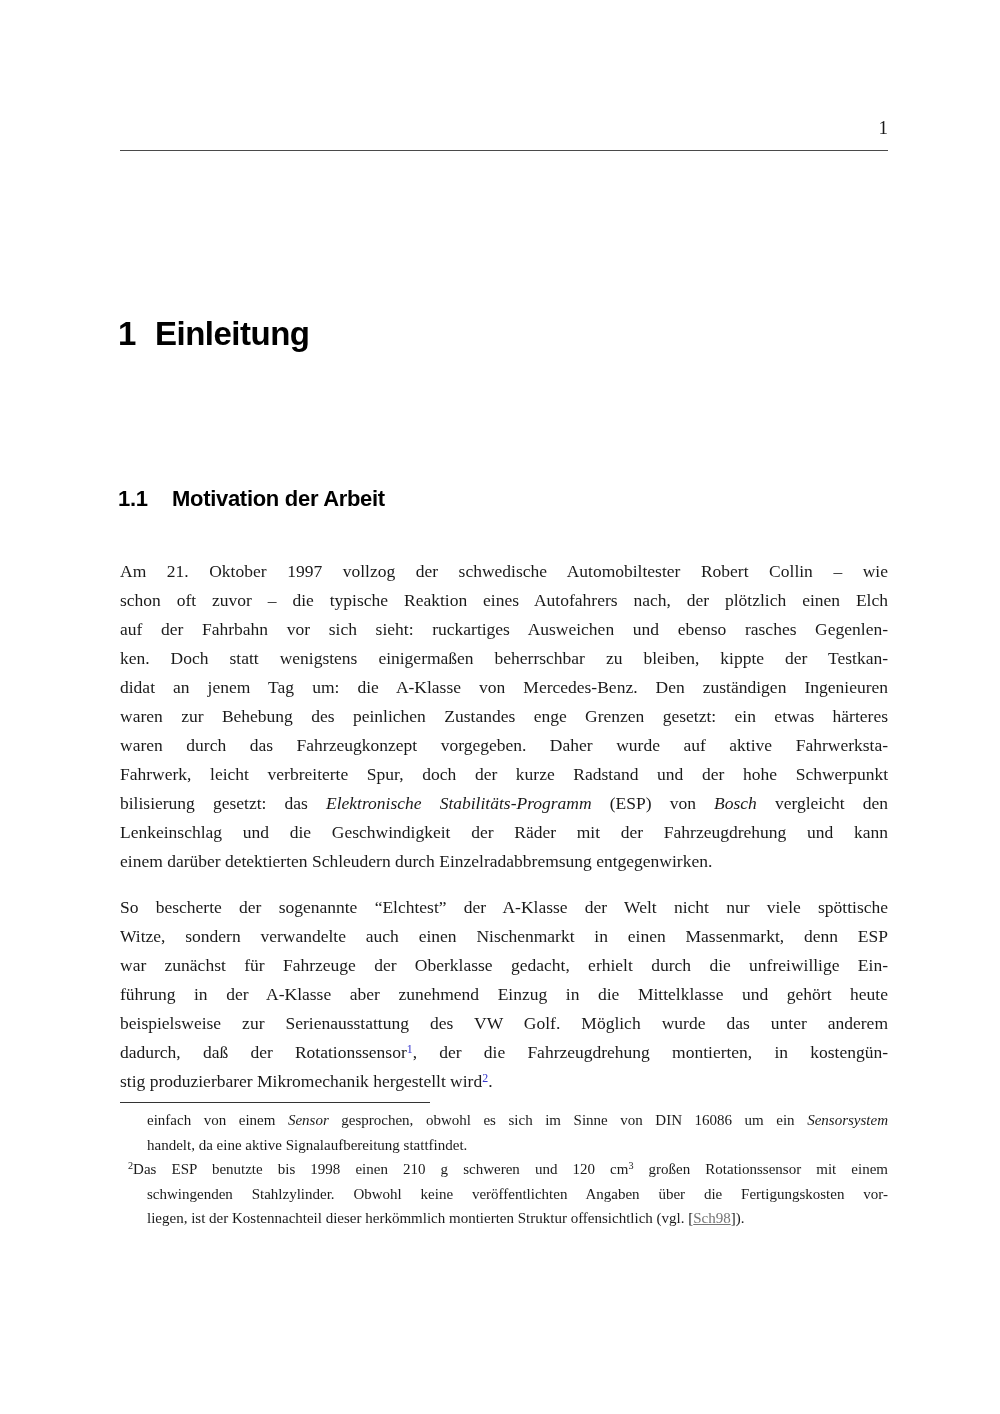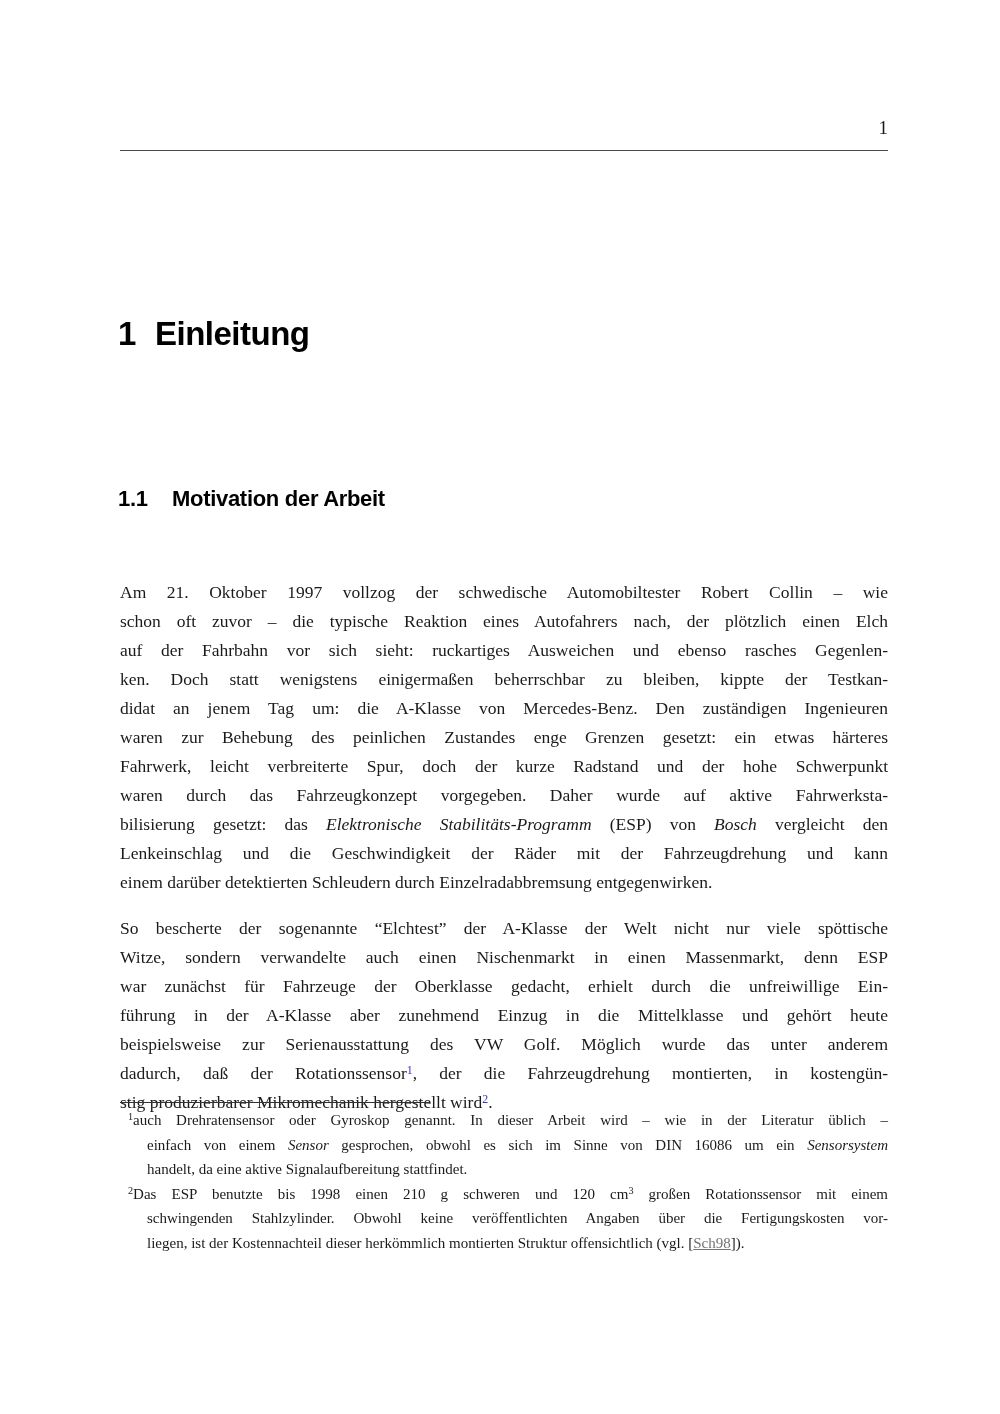--- a/index.html
+++ b/index.html
@@ -49,21 +49,21 @@
     font-size: 22px;
     line-height: 32px;
     letter-spacing: -0.3px;
     color: #000;
   }
   .sec-num { display: inline-block; min-width: 54px; }
 
   
   .body {
     position: absolute;
-    left: 120px; top: 578px; width: 768px;
+    left: 120px; top: 557px; width: 768px;
     font-size: 17.5px;
     line-height: 29px;
   }
   .para + .para { margin-top: 17px; }
   .line { text-align: justify; text-align-last: justify; }
   .line.last { text-align-last: left; }
   .it { font-style: italic; }
   .sup {
     font-size: 68%;
     position: relative;
@@ -108,42 +108,41 @@
   </h2>
 
   <div id="body-text" class="body">
       <div class="para">
         <div class="line"><span>Am 21.  Oktober 1997 vollzog der schwedische Automobiltester Robert Collin – wie</span></div>
         <div class="line"><span>schon oft zuvor – die typische Reaktion eines Autofahrers nach, der plötzlich einen Elch</span></div>
         <div class="line"><span>auf der Fahrbahn vor sich sieht: ruckartiges Ausweichen und ebenso rasches Gegenlen-</span></div>
         <div class="line"><span>ken.  Doch statt wenigstens einigermaßen beherrschbar zu bleiben, kippte der Testkan-</span></div>
         <div class="line"><span>didat an jenem Tag um: die A-Klasse von Mercedes-Benz.  Den zuständigen Ingenieuren</span></div>
         <div class="line"><span>waren zur Behebung des peinlichen Zustandes enge Grenzen gesetzt: ein etwas härteres</span></div>
+        <div class="line"><span>waren durch das Fahrzeugkonzept vorgegeben.  Daher wurde auf aktive Fahrwerksta-</span></div>
         <div class="line"><span>Fahrwerk, leicht verbreiterte Spur, doch der kurze Radstand und der hohe Schwerpunkt</span></div>
-        <div class="line"><span>waren durch das Fahrzeugkonzept vorgegeben.  Daher wurde auf aktive Fahrwerksta-</span></div>
         <div class="line"><span>bilisierung gesetzt: das </span><span class="it">Elektronische Stabilitäts-Programm</span><span> (ESP) von </span><span class="it">Bosch</span><span> vergleicht den</span></div>
         <div class="line"><span>Lenkeinschlag und die Geschwindigkeit der Räder mit der Fahrzeugdrehung und kann</span></div>
         <div class="line last"><span>einem darüber detektierten Schleudern durch Einzelradabbremsung entgegenwirken.</span></div>
       </div>
       <div class="para">
         <div class="line"><span>So bescherte der sogenannte “Elchtest” der A-Klasse der Welt nicht nur viele spöttische</span></div>
         <div class="line"><span>Witze, sondern verwandelte auch einen Nischenmarkt in einen Massenmarkt, denn ESP</span></div>
         <div class="line"><span>war zunächst für Fahrzeuge der Oberklasse gedacht, erhielt durch die unfreiwillige Ein-</span></div>
         <div class="line"><span>führung in der A-Klasse aber zunehmend Einzug in die Mittelklasse und gehört heute</span></div>
         <div class="line"><span>beispielsweise zur Serienausstattung des VW Golf.  Möglich wurde das unter anderem</span></div>
         <div class="line"><span>dadurch, daß der Rotationssensor</span><span class="sup reflink" style="color: rgb(51, 51, 204);">1</span><span>, der die Fahrzeugdrehung montierten, in kostengün-</span></div>
         <div class="line last"><span>stig produzierbarer Mikromechanik hergestellt wird</span><span class="sup reflink" style="color: rgb(51, 51, 204);">2</span><span>.</span></div>
       </div>
     </div>
 
   <div class="footnote-rule"></div>
 
   <div id="footnotes" class="footnotes">
       <div class="footnote">
-        <div class="fn-line first"><span class="sup">1</span><span>auch Drehratensensor oder Gyroskop genannt.  In dieser Arbeit wird – wie in der Literatur üblich –</span></div>
         <div class="fn-line indent"><span>einfach von einem </span><span class="it">Sensor</span><span> gesprochen, obwohl es sich im Sinne von DIN 16086 um ein </span><span class="it">Sensorsystem</span></div>
         <div class="fn-line last indent"><span>handelt, da eine aktive Signalaufbereitung stattfindet.</span></div>
       </div>
       <div class="footnote">
         <div class="fn-line first"><span class="sup">2</span><span>Das ESP benutzte bis 1998 einen 210 g schweren und 120 cm</span><span class="sup">3</span><span> großen Rotationssensor mit einem</span></div>
         <div class="fn-line indent"><span>schwingenden Stahlzylinder. Obwohl keine veröffentlichten Angaben über die Fertigungskosten vor-</span></div>
         <div class="fn-line last indent"><span>liegen, ist der Kostennachteil dieser herkömmlich montierten Struktur offensichtlich (vgl. [</span><span class="cite" style="color: #737373; text-decoration: underline;">Sch98</span><span>]).</span></div>
       </div>
     </div>
 

